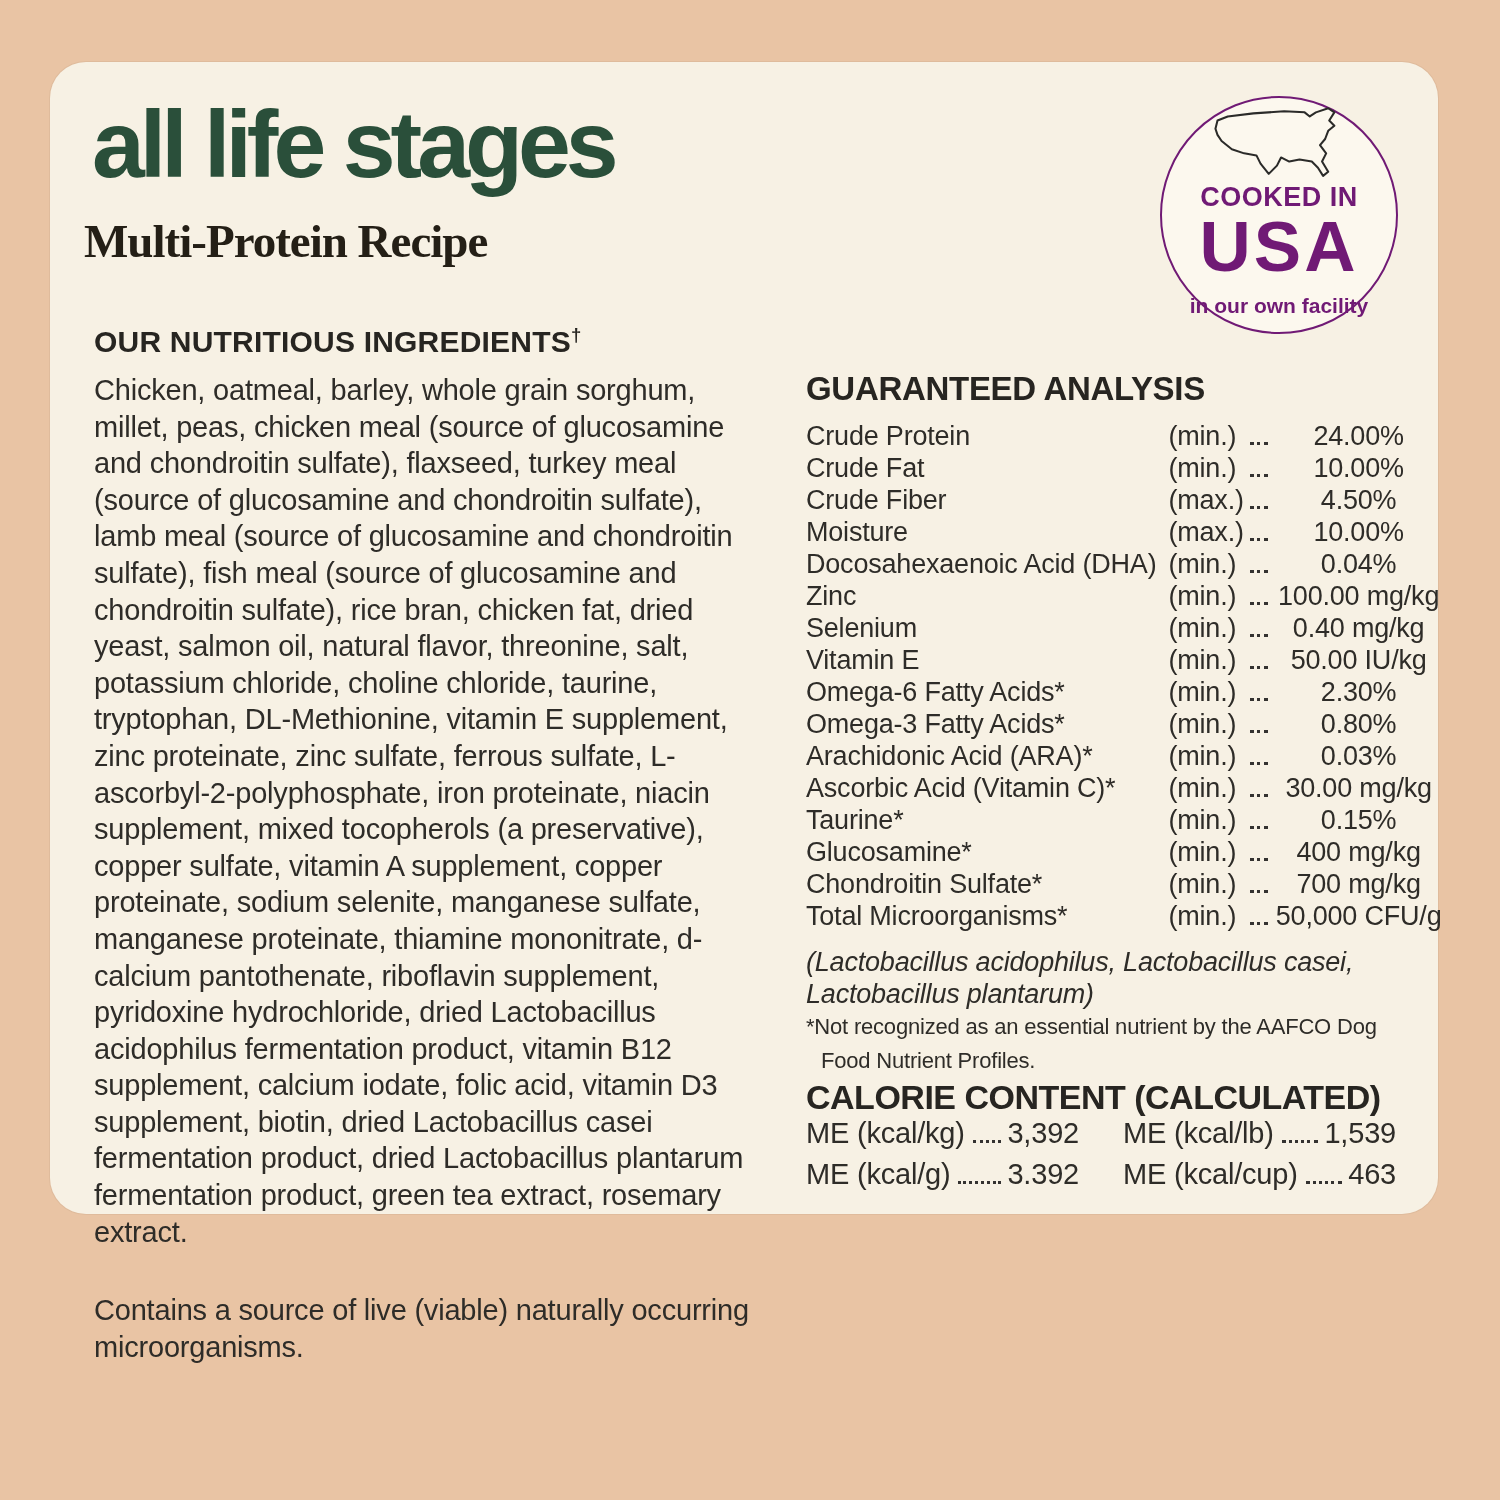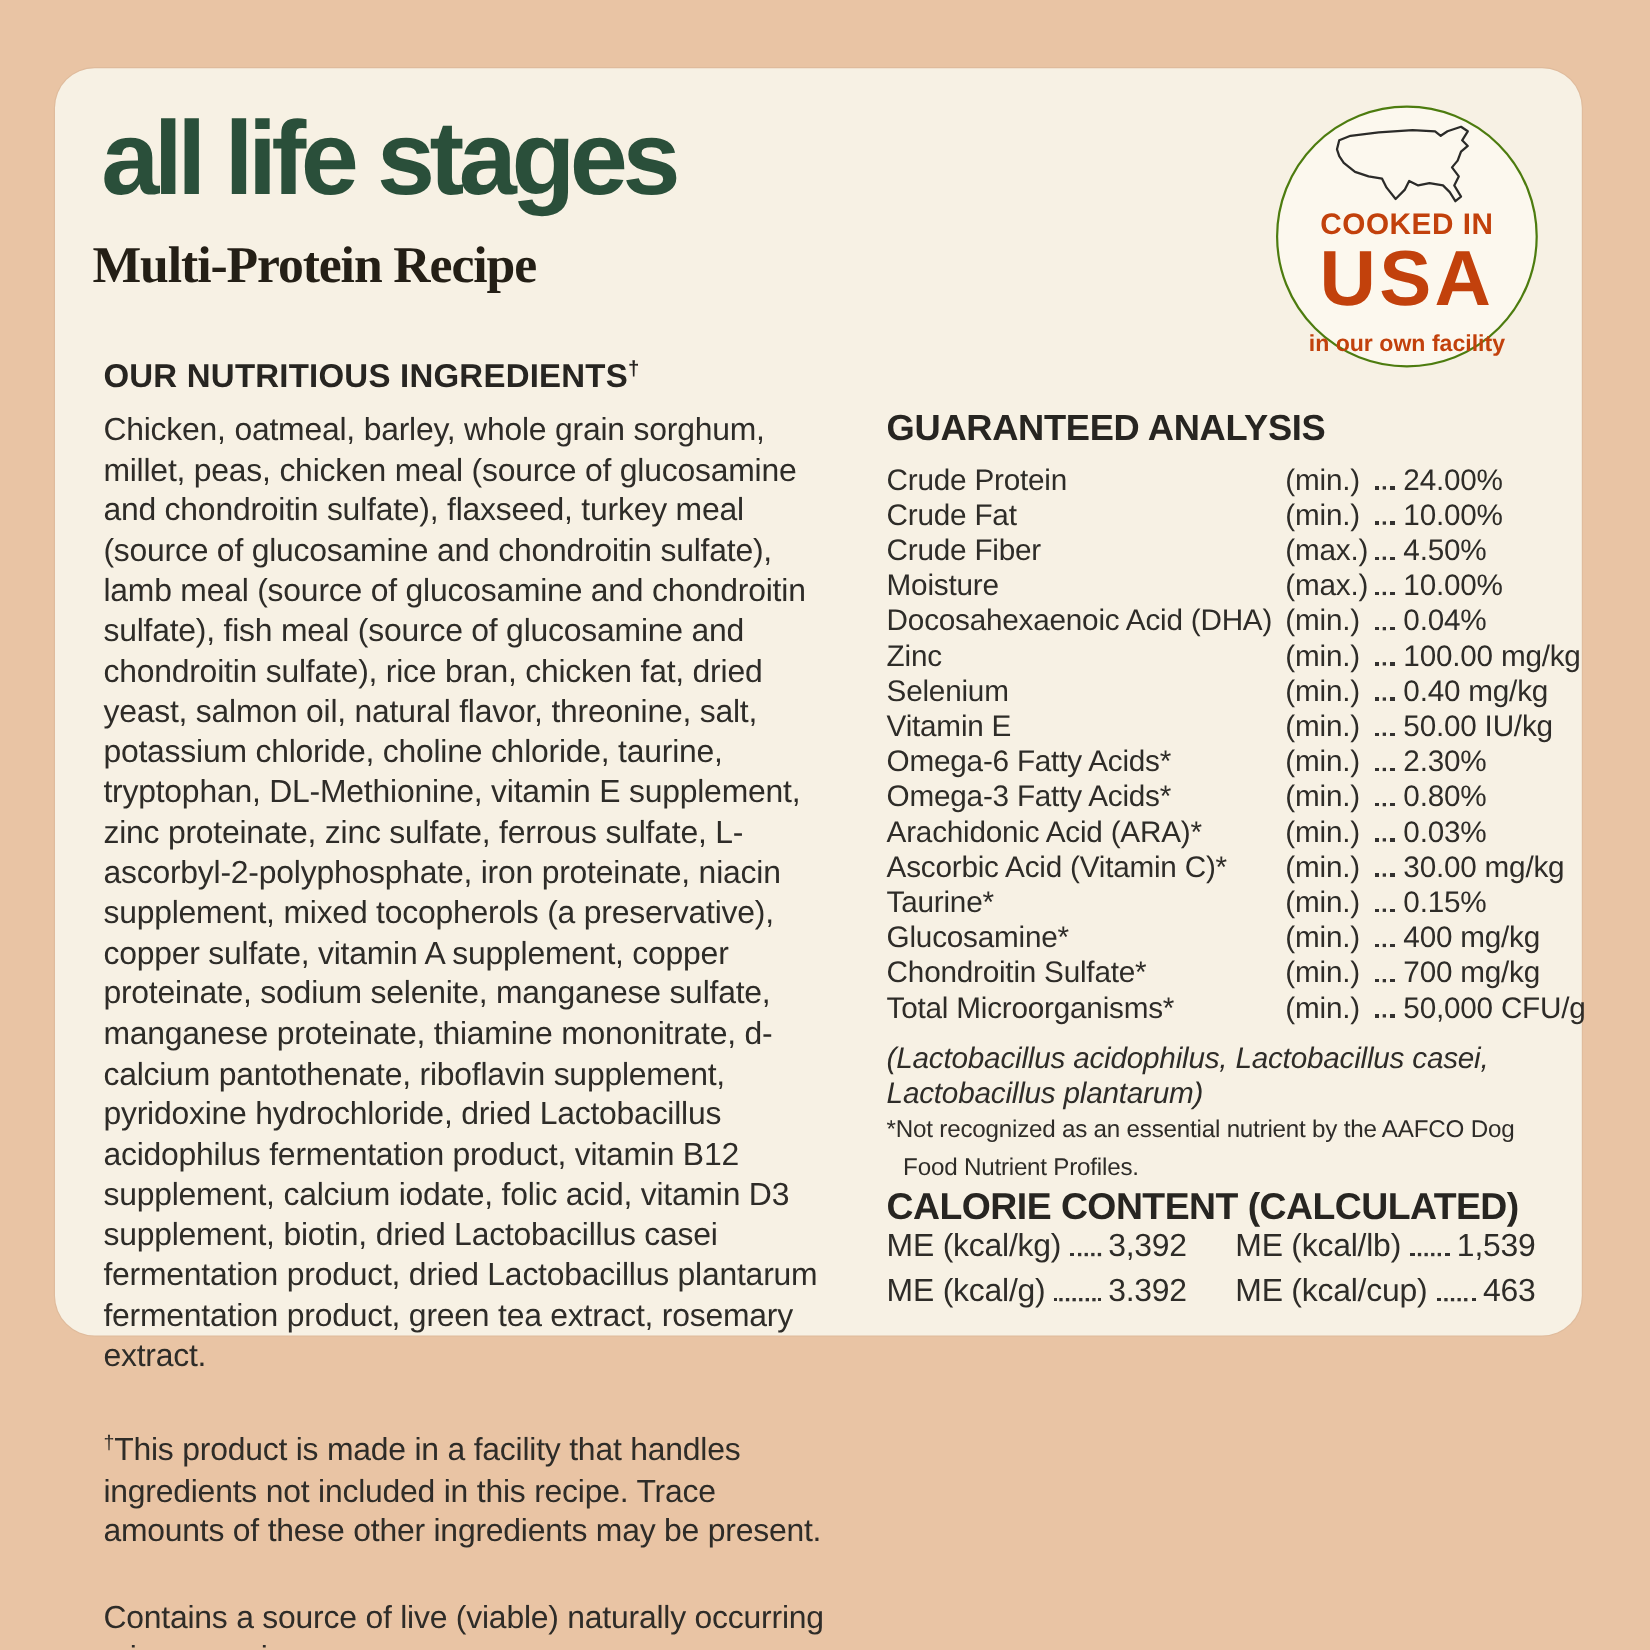--- a/index.html
+++ b/index.html
@@ -44,23 +44,23 @@
     font-family:"Liberation Serif", serif;
     font-size:47px; font-weight:700; letter-spacing:-1px;
     color:#241f16;
   }
 
   
   .badge {
     position:absolute; left:1110px; top:34px; width:238px; height:238px;
     border-radius:50%;
     background:#fcf8ee;
-    border:2px solid #4d7c0f;
-    display:flex; flex-direction:column; align-items:center; justify-content:center;
-    text-align:center; color:#c2410c;
+    border:2px solid #701a75;
+    display:flex; flex-direction:column; align-items:center; justify-content:flex-start;
+    text-align:center; color:#701a75;
   }
   .badge svg { width:152px; height:82px; margin-bottom:2px; }
   .badge-line1 { font-size:27px; font-weight:800; letter-spacing:.5px; }
   .badge-line2 { font-size:71px; font-weight:900; letter-spacing:3px; line-height:.95; }
   .badge-line3 { font-size:21px; font-weight:700; margin-top:14px; }
 
   
   .columns {
     position:absolute; left:44px; top:262px; right:42px;
     display:flex; gap:46px;
@@ -82,21 +82,21 @@
   .ga-heading { font-size:33px; font-weight:800; letter-spacing:-.3px; color:#272521; }
   .ga-table {
     margin-top:12px;
     display:grid;
     grid-template-columns:max-content max-content 1fr max-content;
     font-size:27px; line-height:32px; letter-spacing:-.2px;
   }
   .ga-label { padding-right:12px; white-space:nowrap; }
   .ga-limit { white-space:nowrap; }
   .ga-dots  { border-bottom:3px dotted #343230; margin:0 8px 7px 6px; min-width:18px; }
-  .ga-value { text-align:left; white-space:nowrap; }
+  .ga-value { text-align:center; white-space:nowrap; }
   .ga-note  { grid-column:1 / -1; margin-top:14px;font-style:italic; }
   .ga-footnote {
     font-size:22px; line-height:34px;
     padding-left:15px; text-indent:-15px; letter-spacing:-.2px;
   }
 
   .cal-heading { font-size:34px; font-weight:800; letter-spacing:-.5px; color:#272521; }
   .cal-grid {
     display:grid; grid-template-columns:1fr 1fr; column-gap:44px; row-gap:8px;
     font-size:29px; letter-spacing:-.2px;
@@ -123,21 +123,20 @@
     <div class="badge-line1">COOKED IN</div>
     <div class="badge-line2">USA</div>
     <div class="badge-line3">in our own facility</div>
   </div>
 
   <div class="columns">
 
     <div class="col-left">
       <div class="sec-heading"><span>OUR NUTRITIOUS INGREDIENTS</span><sup>†</sup></div>
       <div class="ingredients-text">Chicken, oatmeal, barley, whole grain sorghum, millet, peas, chicken meal (source of glucosamine and chondroitin sulfate), flaxseed, turkey meal (source of glucosamine and chondroitin sulfate), lamb meal (source of glucosamine and chondroitin sulfate), fish meal (source of glucosamine and chondroitin sulfate), rice bran, chicken fat, dried yeast, salmon oil, natural flavor, threonine, salt, potassium chloride, choline chloride, taurine, tryptophan, DL-Methionine, vitamin E supplement, zinc proteinate, zinc sulfate, ferrous sulfate, L-ascorbyl-2-polyphosphate, iron proteinate, niacin supplement, mixed tocopherols (a preservative), copper sulfate, vitamin A supplement, copper proteinate, sodium selenite, manganese sulfate, manganese proteinate, thiamine mononitrate, d-calcium pantothenate, riboflavin supplement, pyridoxine hydrochloride, dried Lactobacillus acidophilus fermentation product, vitamin B12 supplement, calcium iodate, folic acid, vitamin D3 supplement, biotin, dried Lactobacillus casei fermentation product, dried Lactobacillus plantarum fermentation product, green tea extract, rosemary extract.</div>
-      <div class="note"><sup>†</sup><span>This product is made in a facility that handles ingredients not included in this recipe. Trace amounts of these other ingredients may be present.</span></div>
       <div class="note">Contains a source of live (viable) naturally occurring microorganisms.</div>
     </div>
 
     <div class="col-right">
       <div class="ga-heading">GUARANTEED ANALYSIS</div>
 
       <div class="ga-table">
         <div class="ga-label">Crude Protein</div>
           <div class="ga-limit">(min.)</div>
           <div class="ga-dots"></div>

